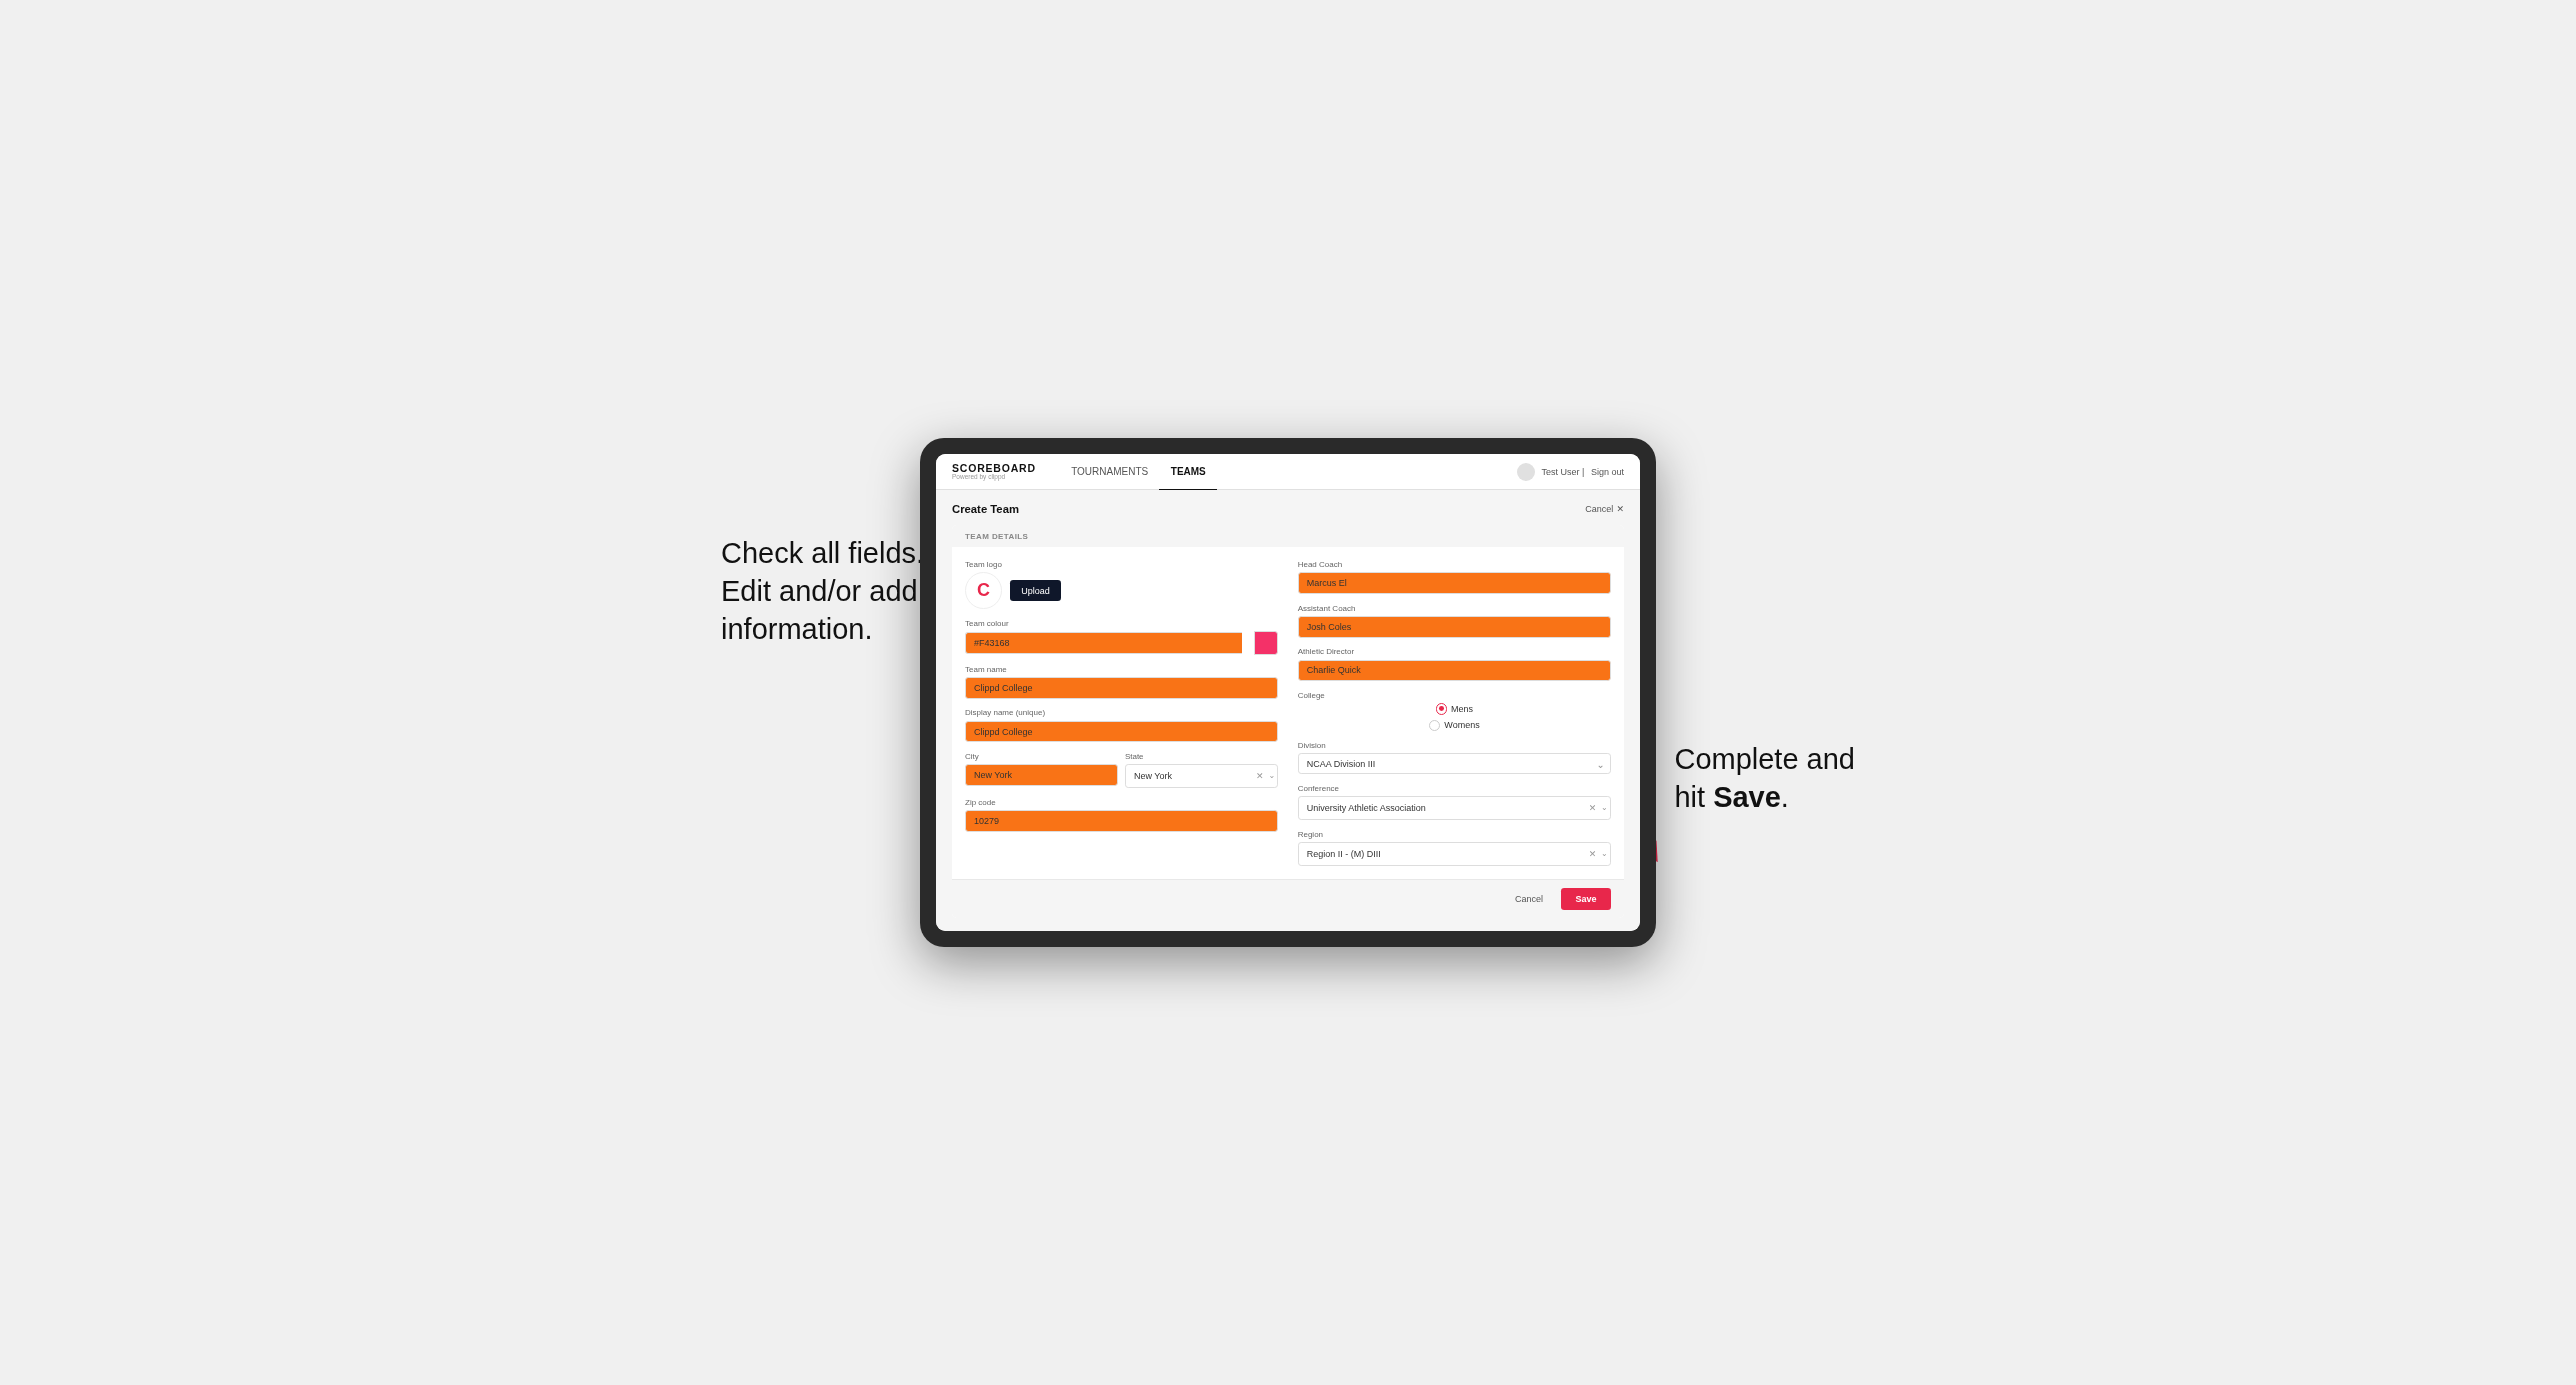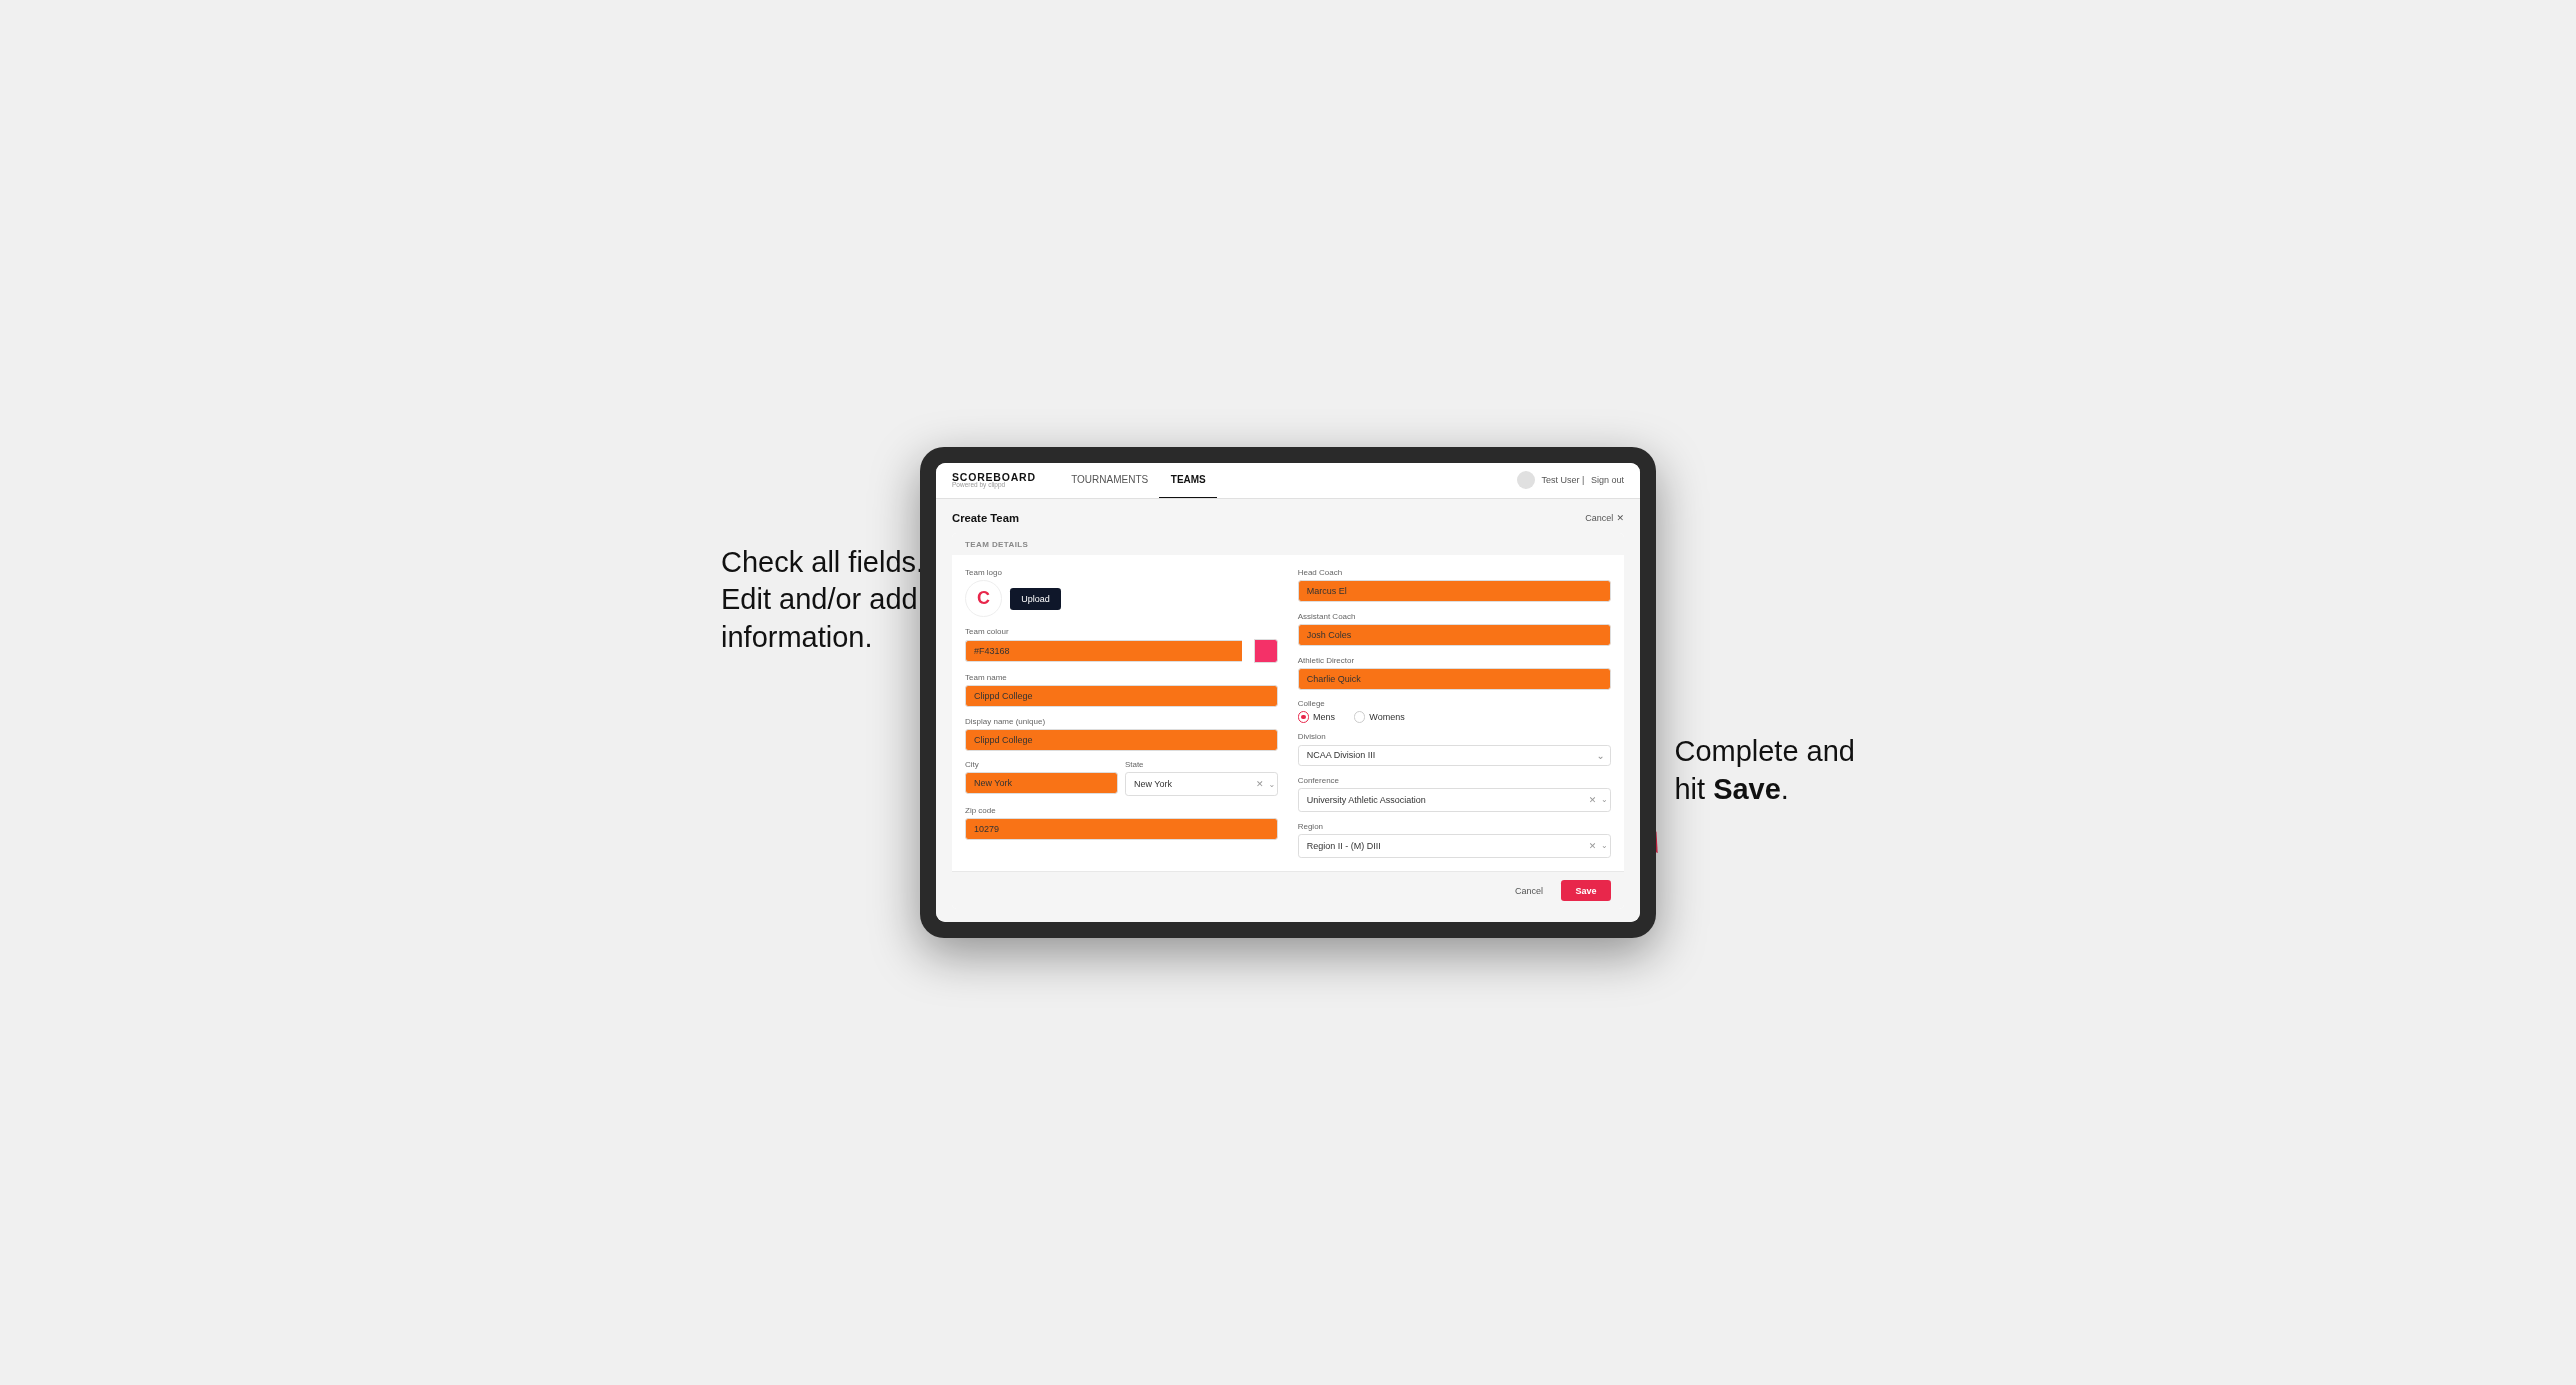--- a/index.html
+++ b/index.html
@@ -347,22 +347,23 @@
 
     .multi-select-arrow {
       font-size: 8px;
       color: #999;
     }
 
     
     .radio-group {
       display: flex;
       align-items: center;
-      gap: 19px;
+      gap: 5px;
       margin-top: 3.2px;
+      flex-direction: column;
     }
 
     .radio-option {
       display: flex;
       align-items: center;
       gap: 4px;
       font-size: 9px;
       color: #333;
       cursor: pointer;
     }

